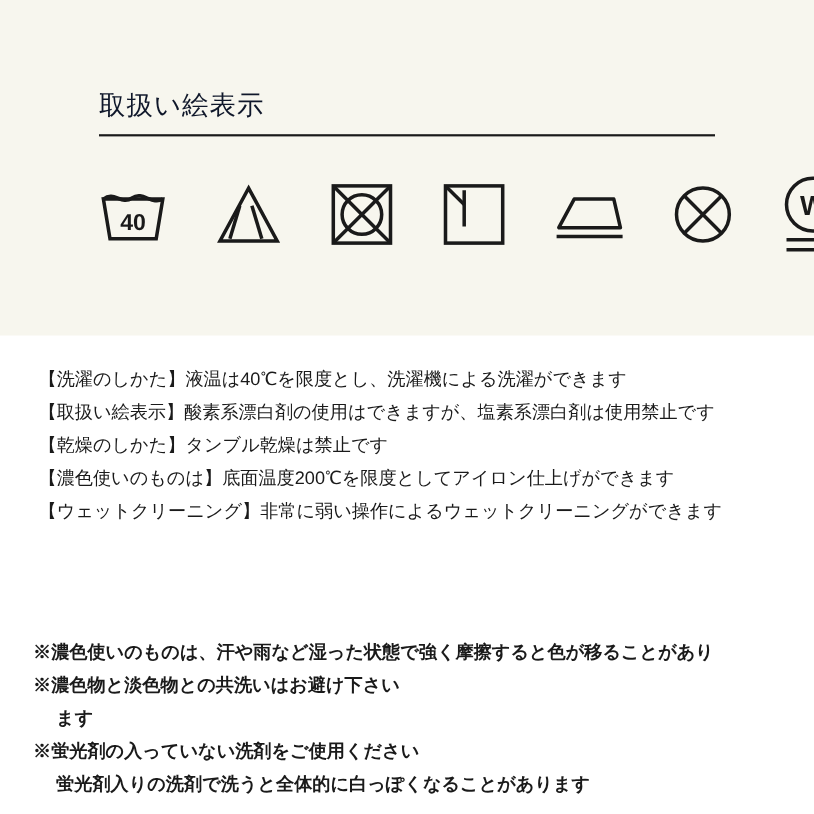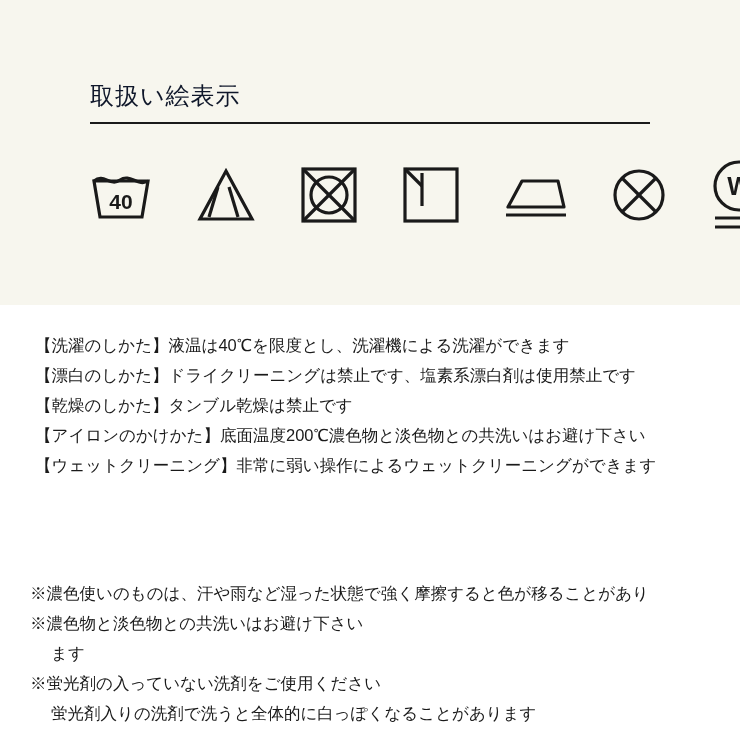--- a/index.html
+++ b/index.html
@@ -83,20 +83,21 @@
   .notes {
     position: absolute;
     left: 30px;
     top: 578px;
     width: 700px;
   }
   .note-line {
     font-size: 16.5px;
     line-height: 30px;
     color: #1a1a1a;
+    font-weight: bold;
   }
   .note-line.indent {
     padding-left: 21px;
   }
 </style>
 </head>
 <body>
 
 <div id="page">
 
@@ -162,23 +163,23 @@
           <line x1="5" y1="58" x2="53" y2="58" stroke="#1a1a1a" stroke-width="3.2"></line>
           <line x1="5" y1="67" x2="53" y2="67" stroke="#1a1a1a" stroke-width="3.2"></line>
         </svg>
       </div>
 
     </div>
   </div>
 
   <div class="care-list">
     <div class="care-line">【洗濯のしかた】液温は40℃を限度とし、洗濯機による洗濯ができます</div>
-    <div class="care-line">【漂白のしかた】ドライクリーニングは禁止です、塩素系漂白剤は使用禁止です</div>
+    <div class="care-line">【取扱い絵表示】酸素系漂白剤の使用はできますが、塩素系漂白剤は使用禁止です</div>
     <div class="care-line">【乾燥のしかた】タンブル乾燥は禁止です</div>
-    <div class="care-line">【アイロンのかけかた】底面温度200℃濃色物と淡色物との共洗いはお避け下さい</div>
+    <div class="care-line">【濃色使いのものは】底面温度200℃を限度としてアイロン仕上げができます</div>
     <div class="care-line">【ウェットクリーニング】非常に弱い操作によるウェットクリーニングができます</div>
   </div>
 
   <div class="notes">
     <div class="note-line">※濃色使いのものは、汗や雨など湿った状態で強く摩擦すると色が移ることがあり</div>
     <div class="note-line">※濃色物と淡色物との共洗いはお避け下さい</div>
     <div class="note-line indent">ます</div>
     <div class="note-line">※蛍光剤の入っていない洗剤をご使用ください</div>
     <div class="note-line indent">蛍光剤入りの洗剤で洗うと全体的に白っぽくなることがあります</div>
   </div>

